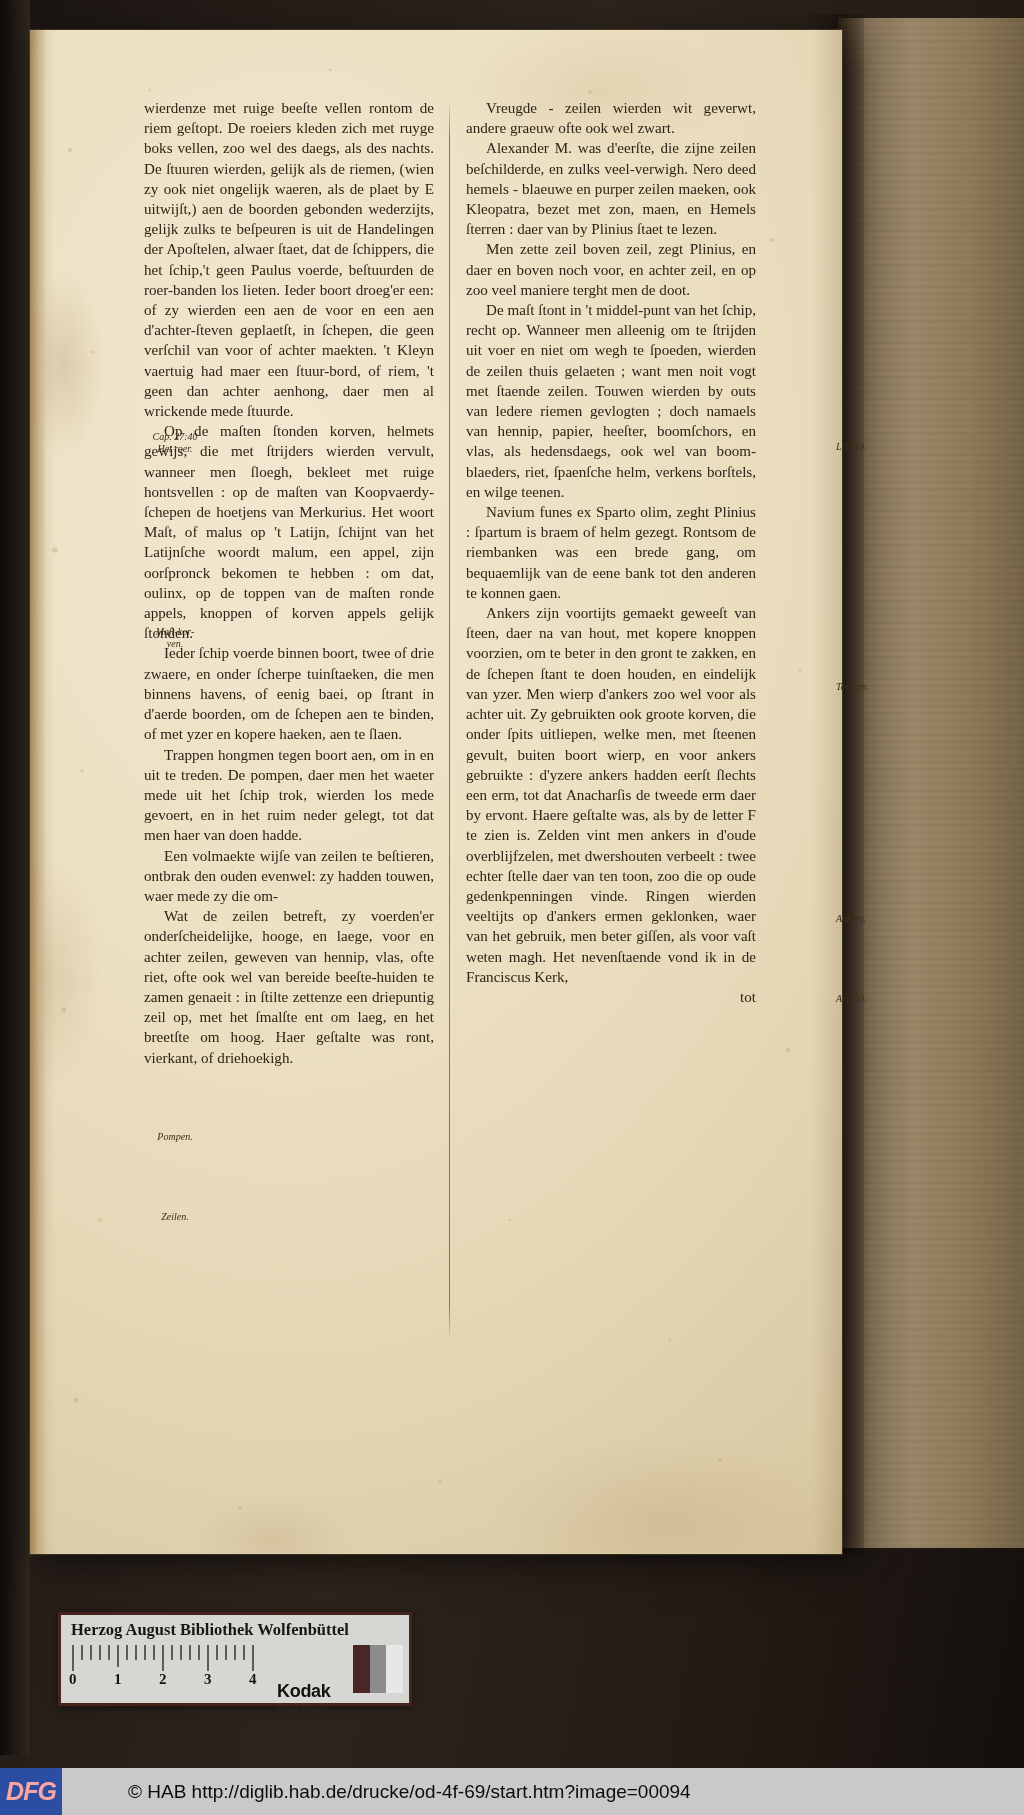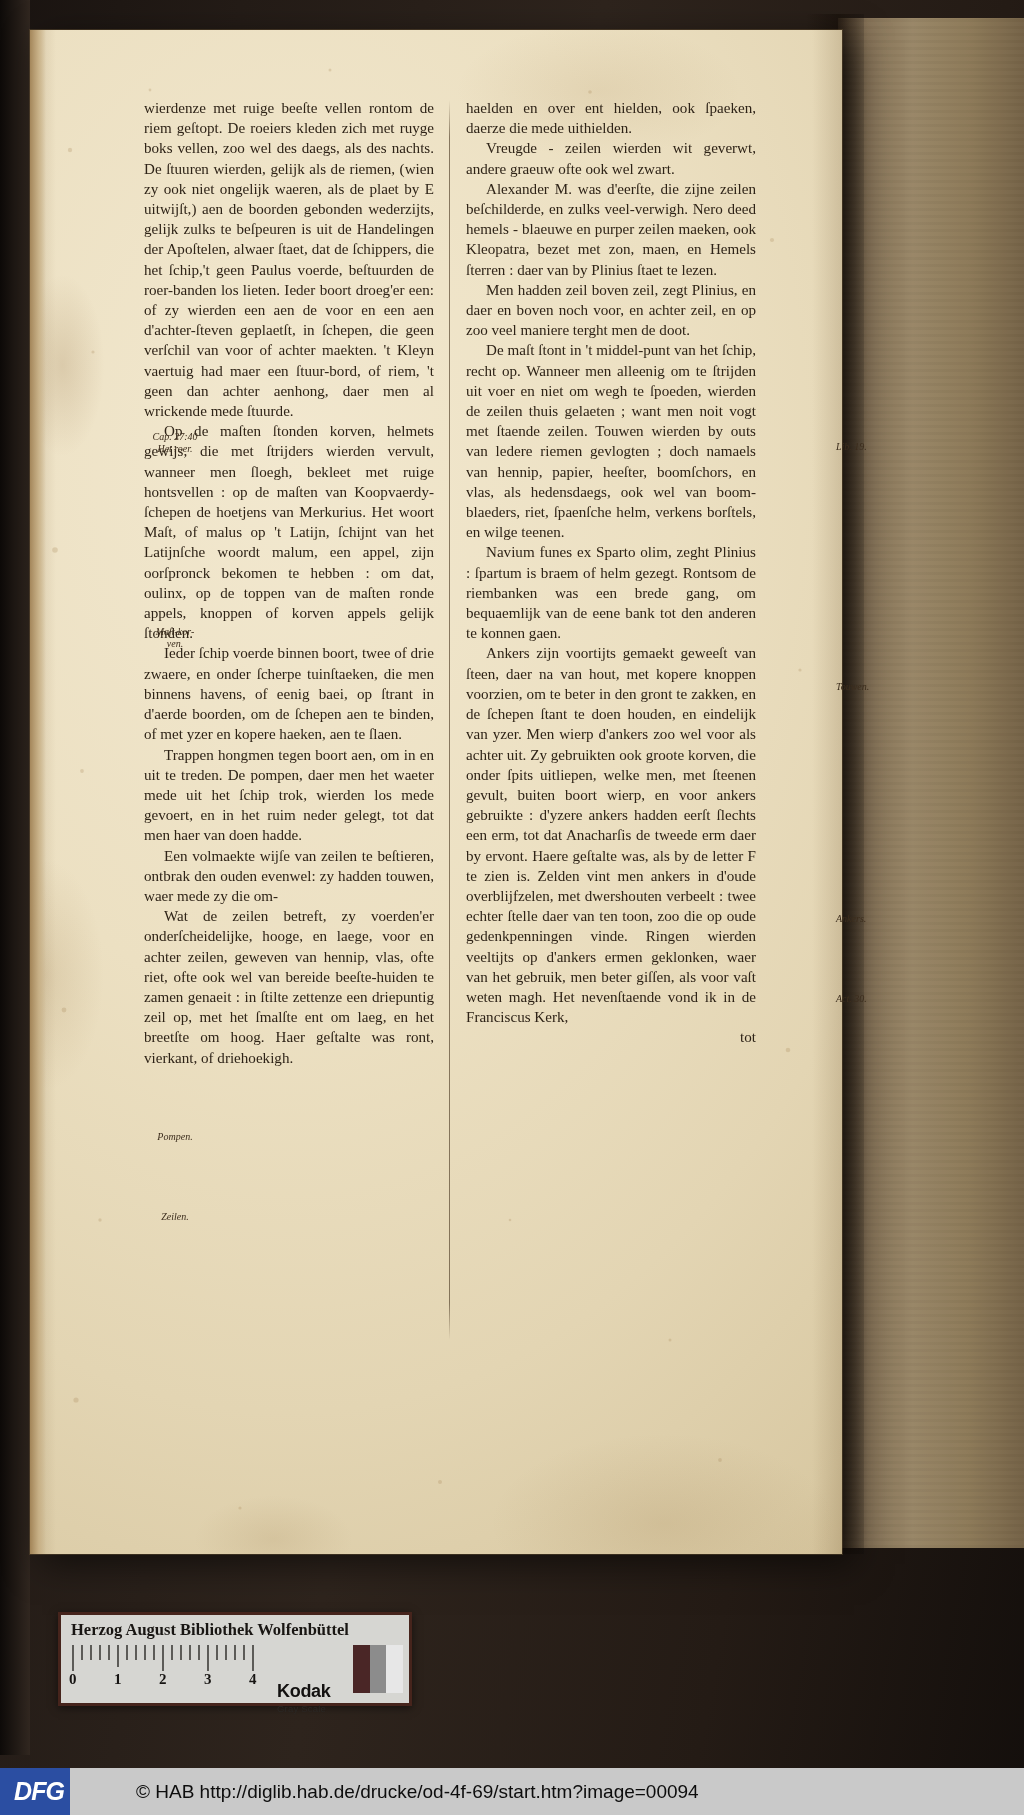--- a/index.html
+++ b/index.html
@@ -160,23 +160,22 @@
 
   
   .footer{
     position:absolute;left:0;bottom:0;width:1024px;height:47px;
     background:#c9c9c9;display:flex;align-items:center;
   }
   .dfg{
     width:62px;height:47px;background:#2b4ea2;
     display:flex;align-items:center;justify-content:center;
     font-family:"Liberation Sans", sans-serif;
-    font-weight:bold;font-style:italic;font-size:25px;color:#ffffff;
+    font-weight:bold;font-style:italic;font-size:25px;color:#fca5a5;
     letter-spacing:-1px;
-    padding-left:8px;
   }
   .footer-url{
     margin-left:66px;
     font-family:"Liberation Sans", sans-serif;
     font-size:19px;color:#0d0d0d;white-space:nowrap;
   }
 
   .clear{clear:both;}
 </style>
 </head>
@@ -223,24 +222,23 @@
       <div class="col left">
         <p class="noindent">wierdenze met ruige beeſte vellen rontom de riem geſtopt.  De roeiers kleden zich met ruyge boks vellen, zoo wel des daegs, als des nachts.  De ſtuuren wierden, gelijk als de riemen, (wien zy ook niet ongelijk waeren, als de plaet by E uitwijſt,) aen de boorden gebonden wederzijts, gelijk zulks te beſpeuren is uit de Handelingen der Apoſtelen, alwaer ſtaet, dat de ſchippers, die het ſchip,'t geen Paulus voerde, beſtuurden de roer-banden los lieten.  Ieder boort droeg'er een: of zy wierden een aen de voor en een aen d'achter-ſteven geplaetſt, in ſchepen, die geen verſchil van voor of achter maekten.  't Kleyn vaertuig had maer een ſtuur-bord, of riem, 't geen dan achter aenhong, daer men al wrickende mede ſtuurde.</p>
         <p>Op de maſten ſtonden korven, helmets gewijs, die met ſtrijders wierden vervult, wanneer men ſloegh, bekleet met ruige hontsvellen : op de maſten van Koopvaerdy-ſchepen de hoetjens van Merkurius.  Het woort Maſt, of malus op 't Latijn, ſchijnt van het Latijnſche woordt malum, een appel, zijn oorſpronck bekomen te hebben : om dat, oulinx, op de toppen van de maſten ronde appels, knoppen of korven appels gelijk ſtonden.</p>
         <p>Ieder ſchip voerde binnen boort, twee of drie zwaere, en onder ſcherpe tuinſtaeken, die men binnens havens, of eenig baei, op ſtrant in d'aerde boorden, om de ſchepen aen te binden, of met yzer en kopere haeken, aen te ſlaen.</p>
         <p>Trappen hongmen tegen boort aen, om in en uit te treden.  De pompen, daer men het waeter mede uit het ſchip trok, wierden los mede gevoert, en in het ruim neder gelegt, tot dat men haer van doen hadde.</p>
         <p>Een volmaekte wijſe van zeilen te beſtieren, ontbrak den ouden evenwel: zy hadden touwen, waer mede zy die om-</p>
         <p>Wat de zeilen betreft, zy voerden'er onderſcheidelijke, hooge, en laege, voor en achter zeilen, geweven van hennip, vlas, ofte riet, ofte ook wel van bereide beeſte-huiden te zamen genaeit : in ſtilte zettenze een driepuntig zeil op, met het ſmalſte ent om laeg, en het breetſte om hoog.  Haer geſtalte was ront, vierkant, of driehoekigh.</p>
       </div>
 
       <div class="col right">
-        <p class="noindent">haelden en over ent hielden, ook ſpaeken, daerze die mede uithielden.</p>
         <p>Vreugde - zeilen wierden wit geverwt, andere graeuw ofte ook wel zwart.</p>
         <p>Alexander M. was d'eerſte, die zijne zeilen beſchilderde, en zulks veel-verwigh.  Nero deed hemels - blaeuwe en purper zeilen maeken, ook Kleopatra, bezet met zon, maen, en Hemels ſterren : daer van by Plinius ſtaet te lezen.</p>
-        <p>Men hadden zeil boven zeil, zegt Plinius, en daer en boven noch voor, en achter zeil, en op zoo veel maniere terght men de doot.</p>
+        <p>Men zette zeil boven zeil, zegt Plinius, en daer en boven noch voor, en achter zeil, en op zoo veel maniere terght men de doot.</p>
         <p>De maſt ſtont in 't middel-punt van het ſchip, recht op.  Wanneer men alleenig om te ſtrijden uit voer en niet om wegh te ſpoeden, wierden de zeilen thuis gelaeten ; want men noit vogt met ſtaende zeilen.  Touwen wierden by outs van ledere riemen gevlogten ; doch namaels van hennip, papier, heeſter, boomſchors, en vlas, als hedensdaegs, ook wel van boom-blaeders, riet, ſpaenſche helm, verkens borſtels, en wilge teenen.</p>
         <p>Navium funes ex Sparto olim, zeght Plinius : ſpartum is braem of helm gezegt.  Rontsom de riembanken was een brede gang, om bequaemlijk van de eene bank tot den anderen te konnen gaen.</p>
         <p>Ankers zijn voortijts gemaekt geweeſt van ſteen, daer na van hout, met kopere knoppen voorzien, om te beter in den gront te zakken, en de ſchepen ſtant te doen houden, en eindelijk van yzer.  Men wierp d'ankers zoo wel voor als achter uit.  Zy gebruikten ook groote korven, die onder ſpits uitliepen, welke men, met ſteenen gevult, buiten boort wierp, en voor ankers gebruikte : d'yzere ankers hadden eerſt ſlechts een erm, tot dat Anacharſis de tweede erm daer by ervont.  Haere geſtalte was, als by de letter F te zien is.  Zelden vint men ankers in d'oude overblijfzelen, met dwershouten verbeelt : twee echter ſtelle daer van ten toon, zoo die op oude gedenkpenningen vinde.  Ringen wierden veeltijts op d'ankers ermen geklonken, waer van het gebruik, men beter giſſen, als voor vaſt weten magh.  Het nevenſtaende vond ik in de Franciscus Kerk,</p>
         <p class="tail">tot</p>
       </div>
 
       <div class="clear"></div>
 
       <div class="marginal left" style="top:318px">
         <span style="white-space:pre-line">Cap. 27:40

